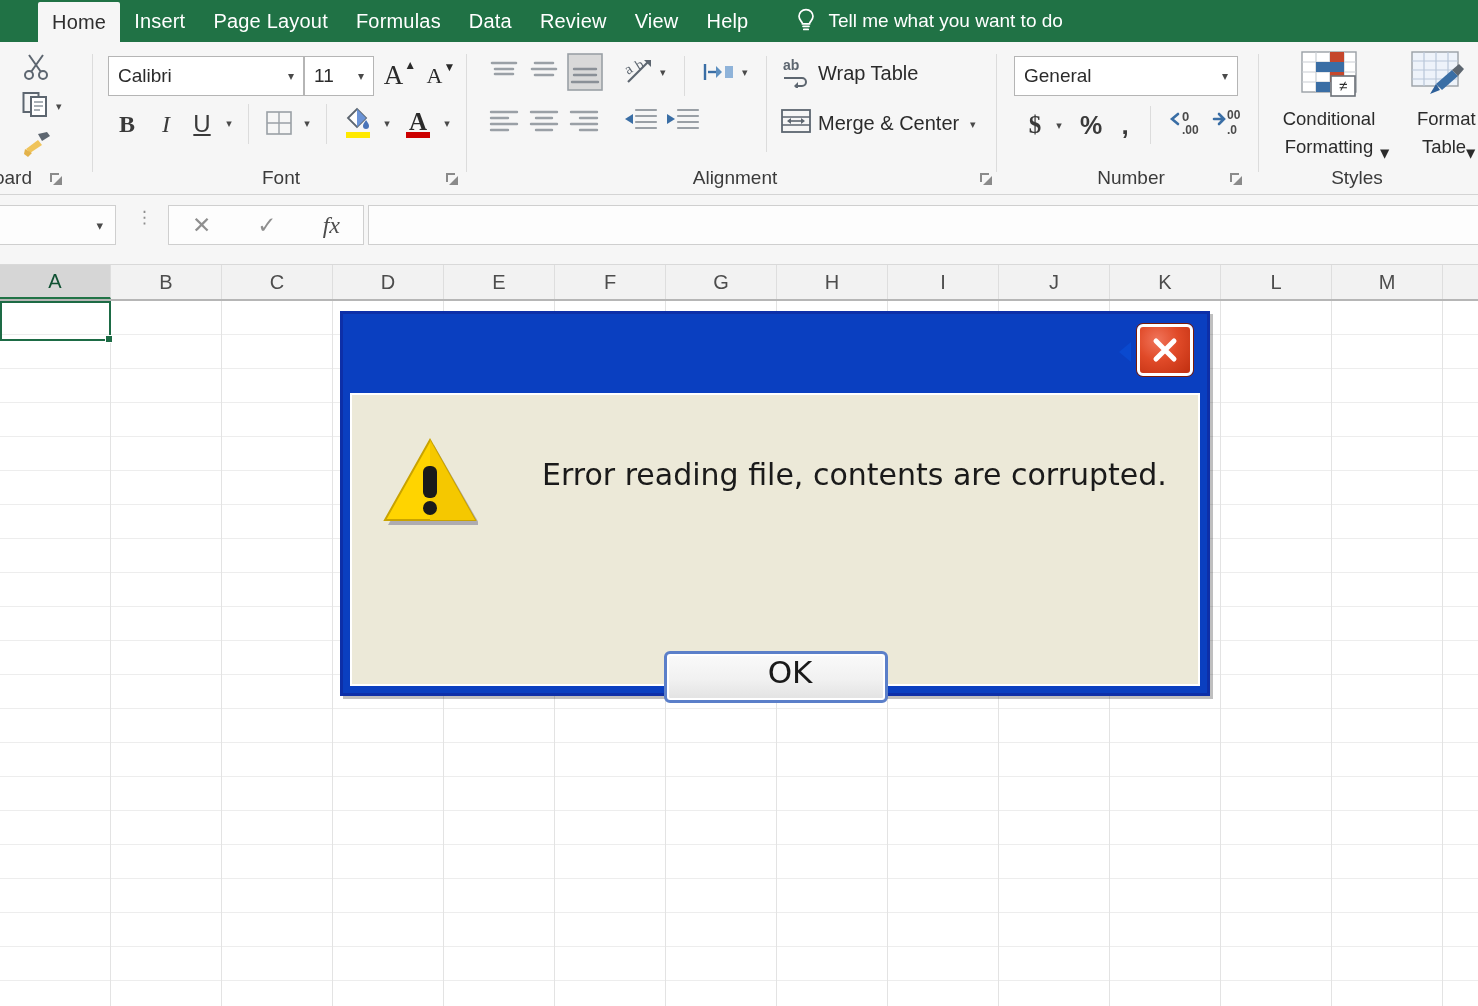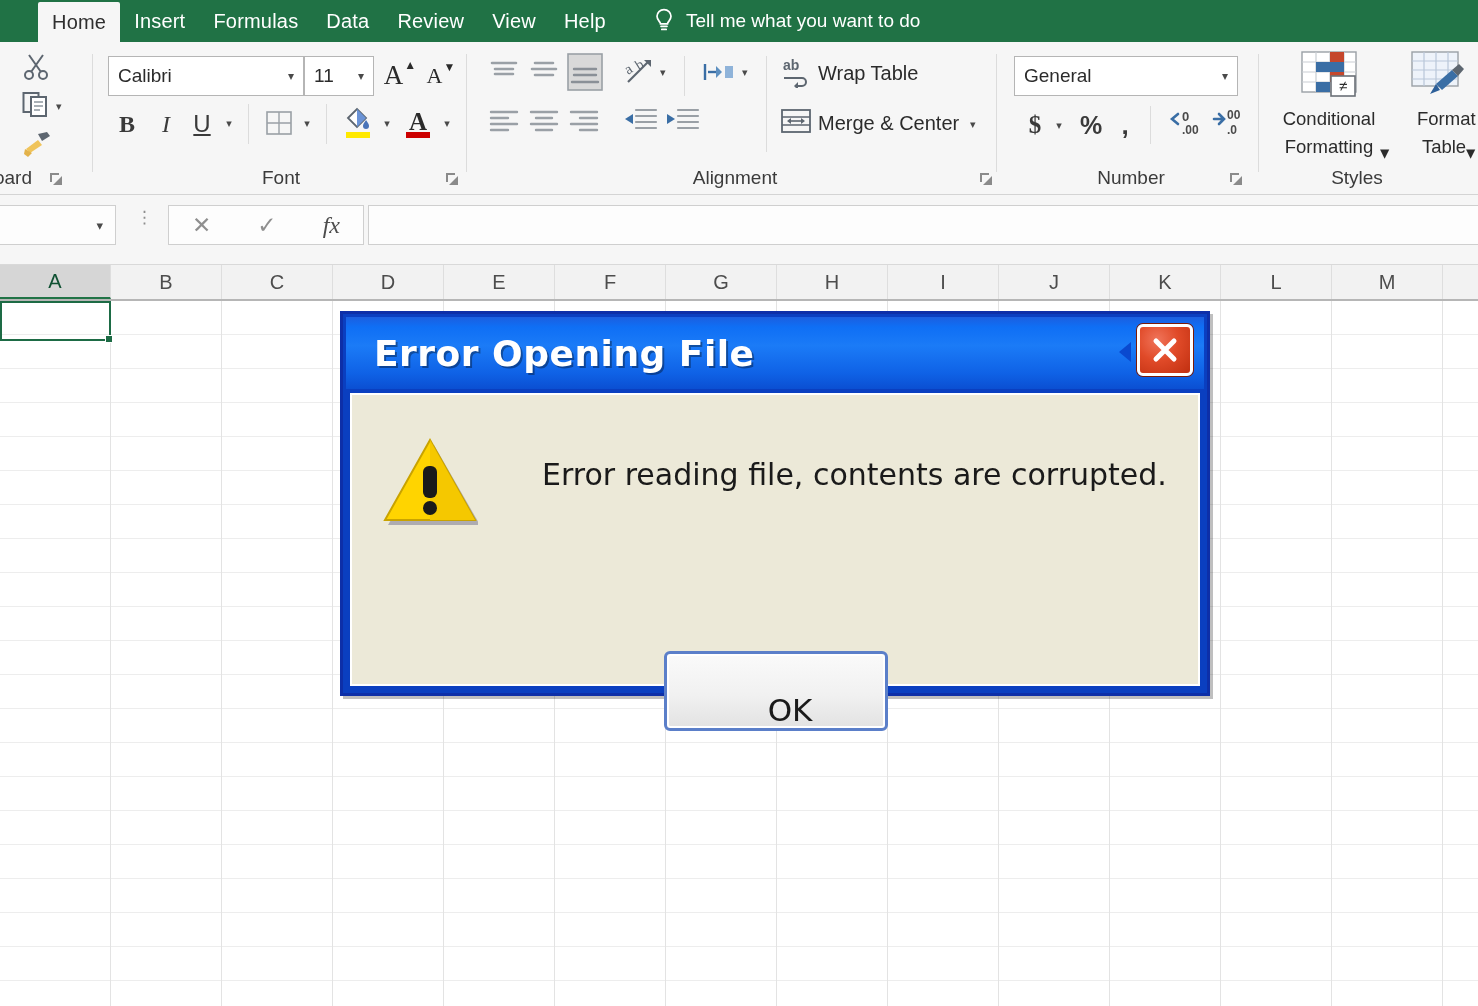--- a/index.html
+++ b/index.html
@@ -206,45 +206,48 @@
   }
   .warn svg { display:block; }
   .dlg-msg {
     position: absolute; left: 190px; top: 62px; right: 20px;
     font-family: "DejaVu Sans", sans-serif;
     font-size: 30px; color: #1a1a1a;
     white-space: nowrap;
   }
   .ok-btn {
     position: absolute; left: 312px; top: 256px;
-    width: 224px; height: 80px;
+    width: 224px; height: 52px;
     border: 3px solid #5b7fc9;
     border-radius: 6px;
     background: linear-gradient(to bottom, #fafafa 0%, #f1f1f1 55%, #e2e2e2 100%);
     box-shadow: inset 0 0 0 2px #ffffff;
-    display: flex; align-items: flex-end; justify-content: center;
+    display: flex; align-items: flex-start; justify-content: center;
     font-family: "DejaVu Sans", sans-serif;
     font-size: 31px; color: #1a1a1a;
     cursor: pointer;
     padding-left: 28px;
   }
 </style>
 </head>
 <body>
 
 <div id="app">
 
   <div class="tabbar">
     <div class="tab-spacer"></div>
 
     <div class="tab active">
         <span>Home</span>
       </div>
     <div class="tab">
         <span>Insert</span>
+      </div>
+    <div class="tab">
+        <span>Page Layout</span>
       </div>
     <div class="tab">
         <span>Formulas</span>
       </div>
     <div class="tab">
         <span>Data</span>
       </div>
     <div class="tab">
         <span>Review</span>
       </div>
@@ -587,23 +590,20 @@
     <div class="cell">M</div>
   </div>
 
   <div class="sheet"></div>
   <div class="cellsel">
     <div class="handle"></div>
   </div>
 
   <div class="dlg">
 
-    <div class="dlg-title">
-      <span class="t">Error Opening File</span>
-    </div>
     <div class="dlg-tail"></div>
 
     <div class="dlg-x">
       <svg width="34" height="34" viewBox="0 0 34 34">
         <path d="M8 8L26 26M26 8L8 26" stroke="#ffffff" stroke-width="5" stroke-linecap="round"></path>
       </svg>
     </div>
 
     <div class="dlg-body">
 

